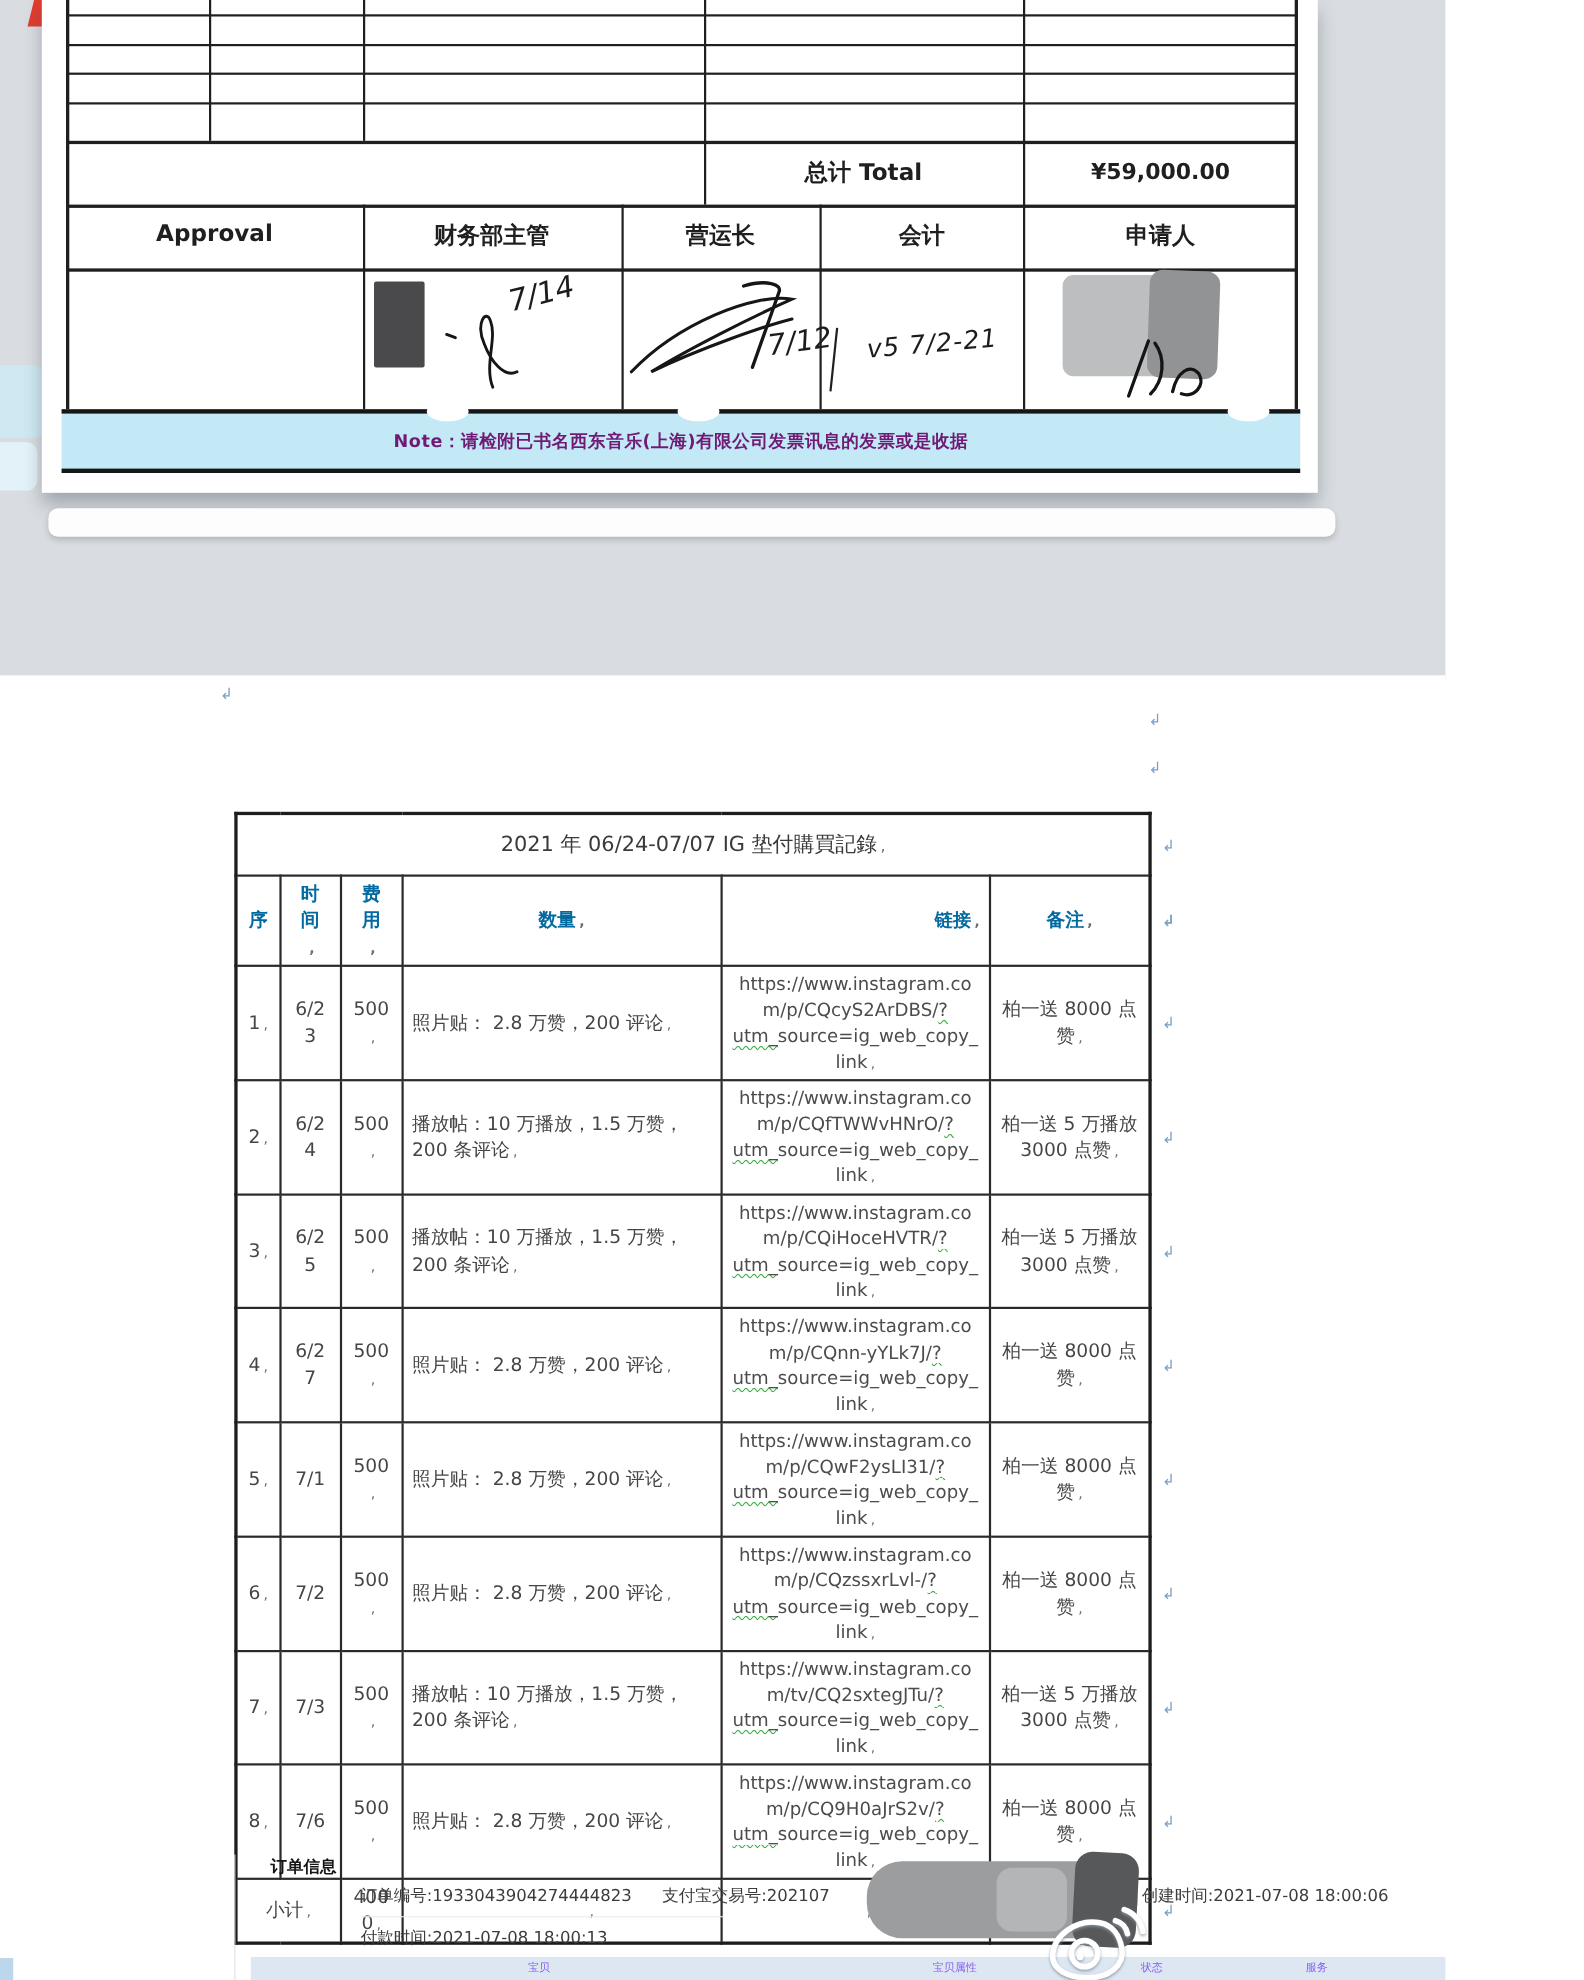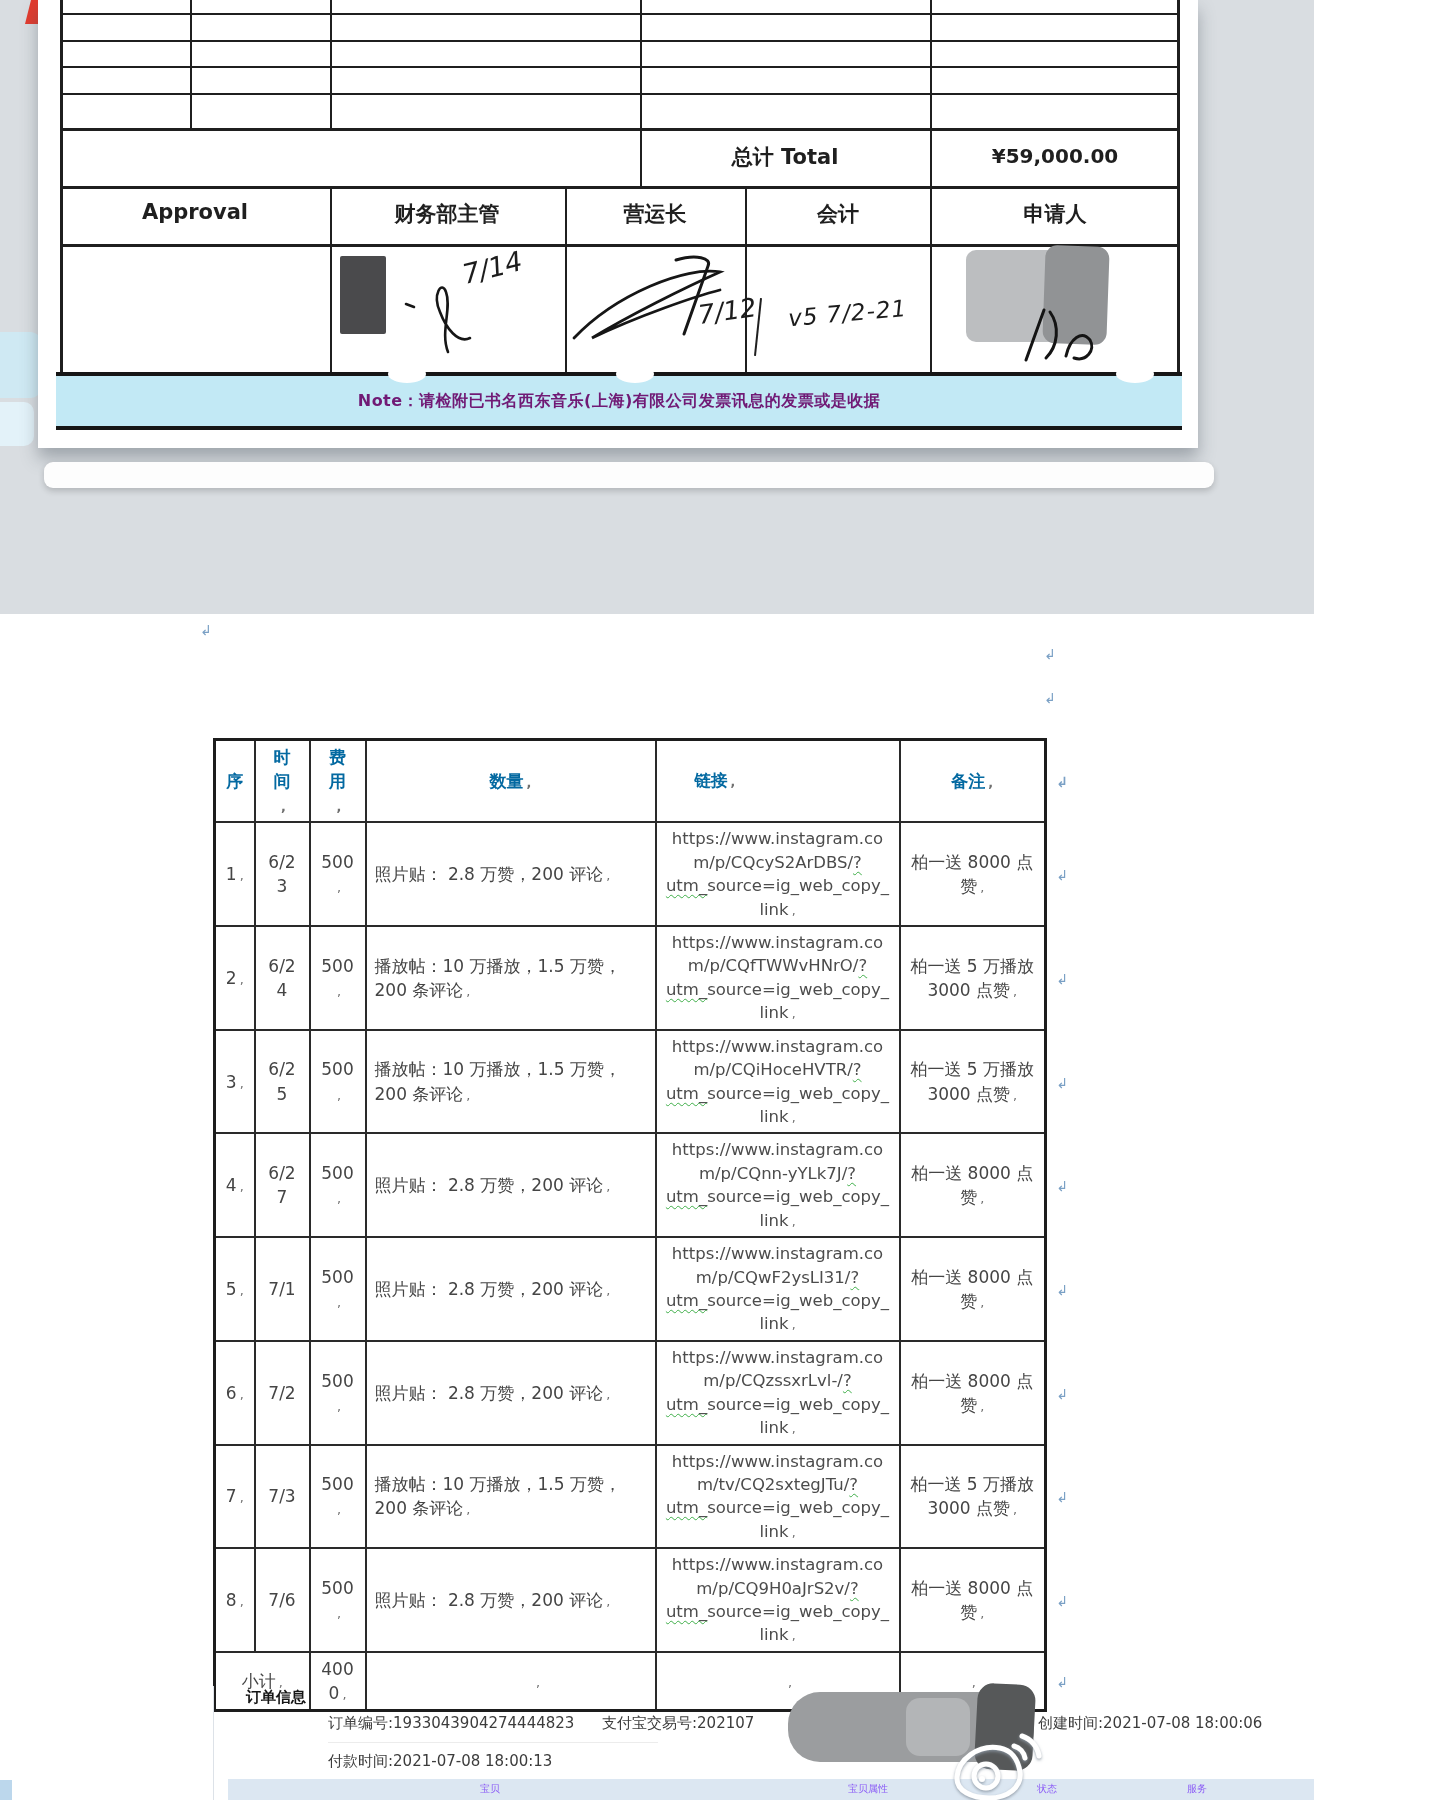--- a/index.html
+++ b/index.html
@@ -122,26 +122,32 @@
   <table class="ptable">
     <colgroup>
       <col style="width:40px">
         <col style="width:55px">
         <col style="width:56px">
       <col style="width:290px">
         <col style="width:244px">
         <col style="width:146px">
     </colgroup>
     <tbody>
+      <tr class="r-title">
+        <td colspan="6">
+          <span class="wret">2021 年 06/24-07/07 IG 垫付購買記錄</span>
+          <span class="pmark"></span>
+        </td>
+      </tr>
       <tr class="r-head">
         <td><span>序</span></td>
         <td><span class="narrow wret">时间</span></td>
         <td><span class="narrow wret">费用</span></td>
         <td><span class="wret">数量</span></td>
-        <td class="c-link" style="text-align:left;padding-left:38px;"><span class="wret">链接</span></td>
+        <td class="c-link" style="text-align:right;padding-left:38px;"><span class="wret">链接</span></td>
         <td><span class="wret">备注</span>
             <span class="pmark"></span></td>
       </tr>
 
         <tr class="r-data">
           <td><span class="wret">1</span></td>
           <td><span>6/23</span></td>
           <td><span class="wret">500</span></td>
           <td class="c-qty"><span class="wret">照片贴： 2.8 万赞，200 评论</span></td>
           <td class="c-link"><span class="link-text wret">https://www.instagram.com/p/CQcyS2ArDBS/<span class="squiggle">?utm_</span>source=ig_web_copy_link</span></td>

